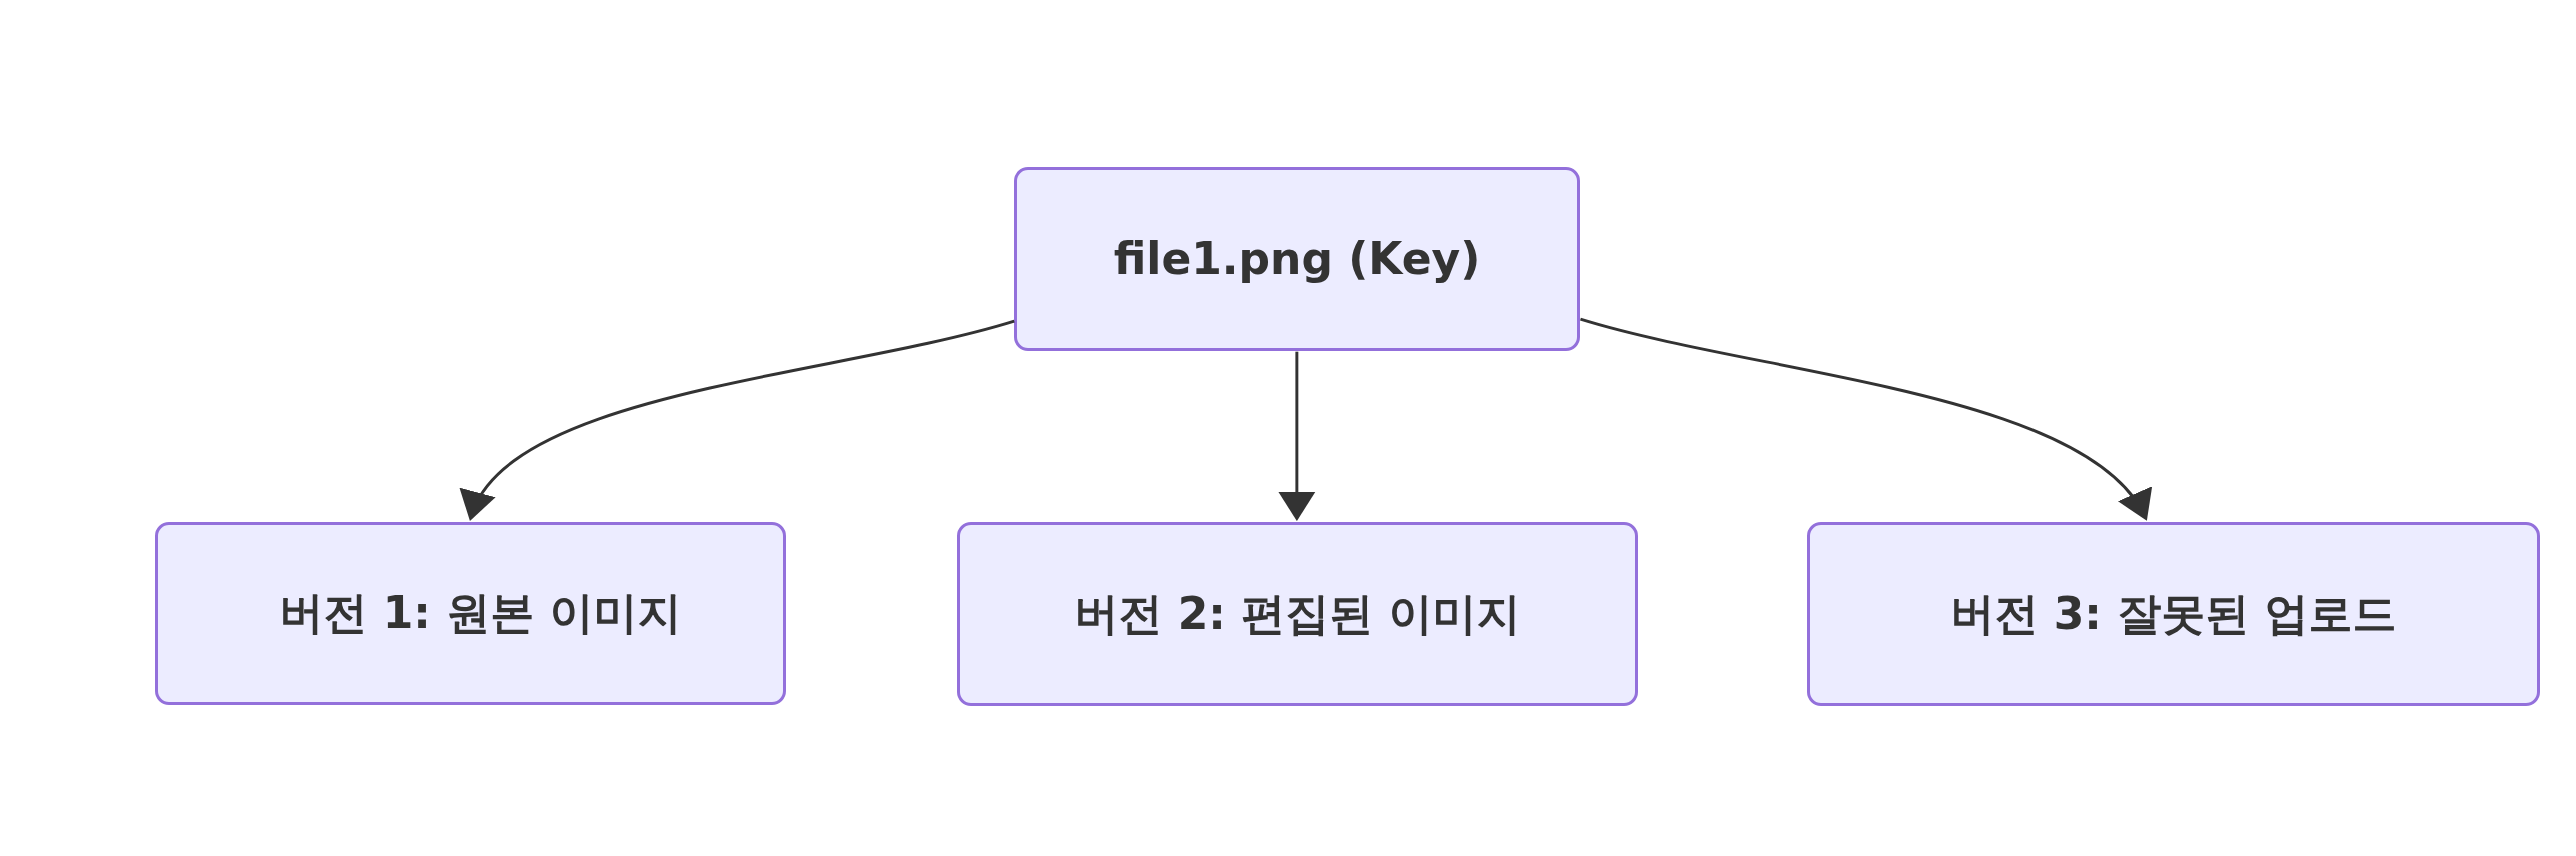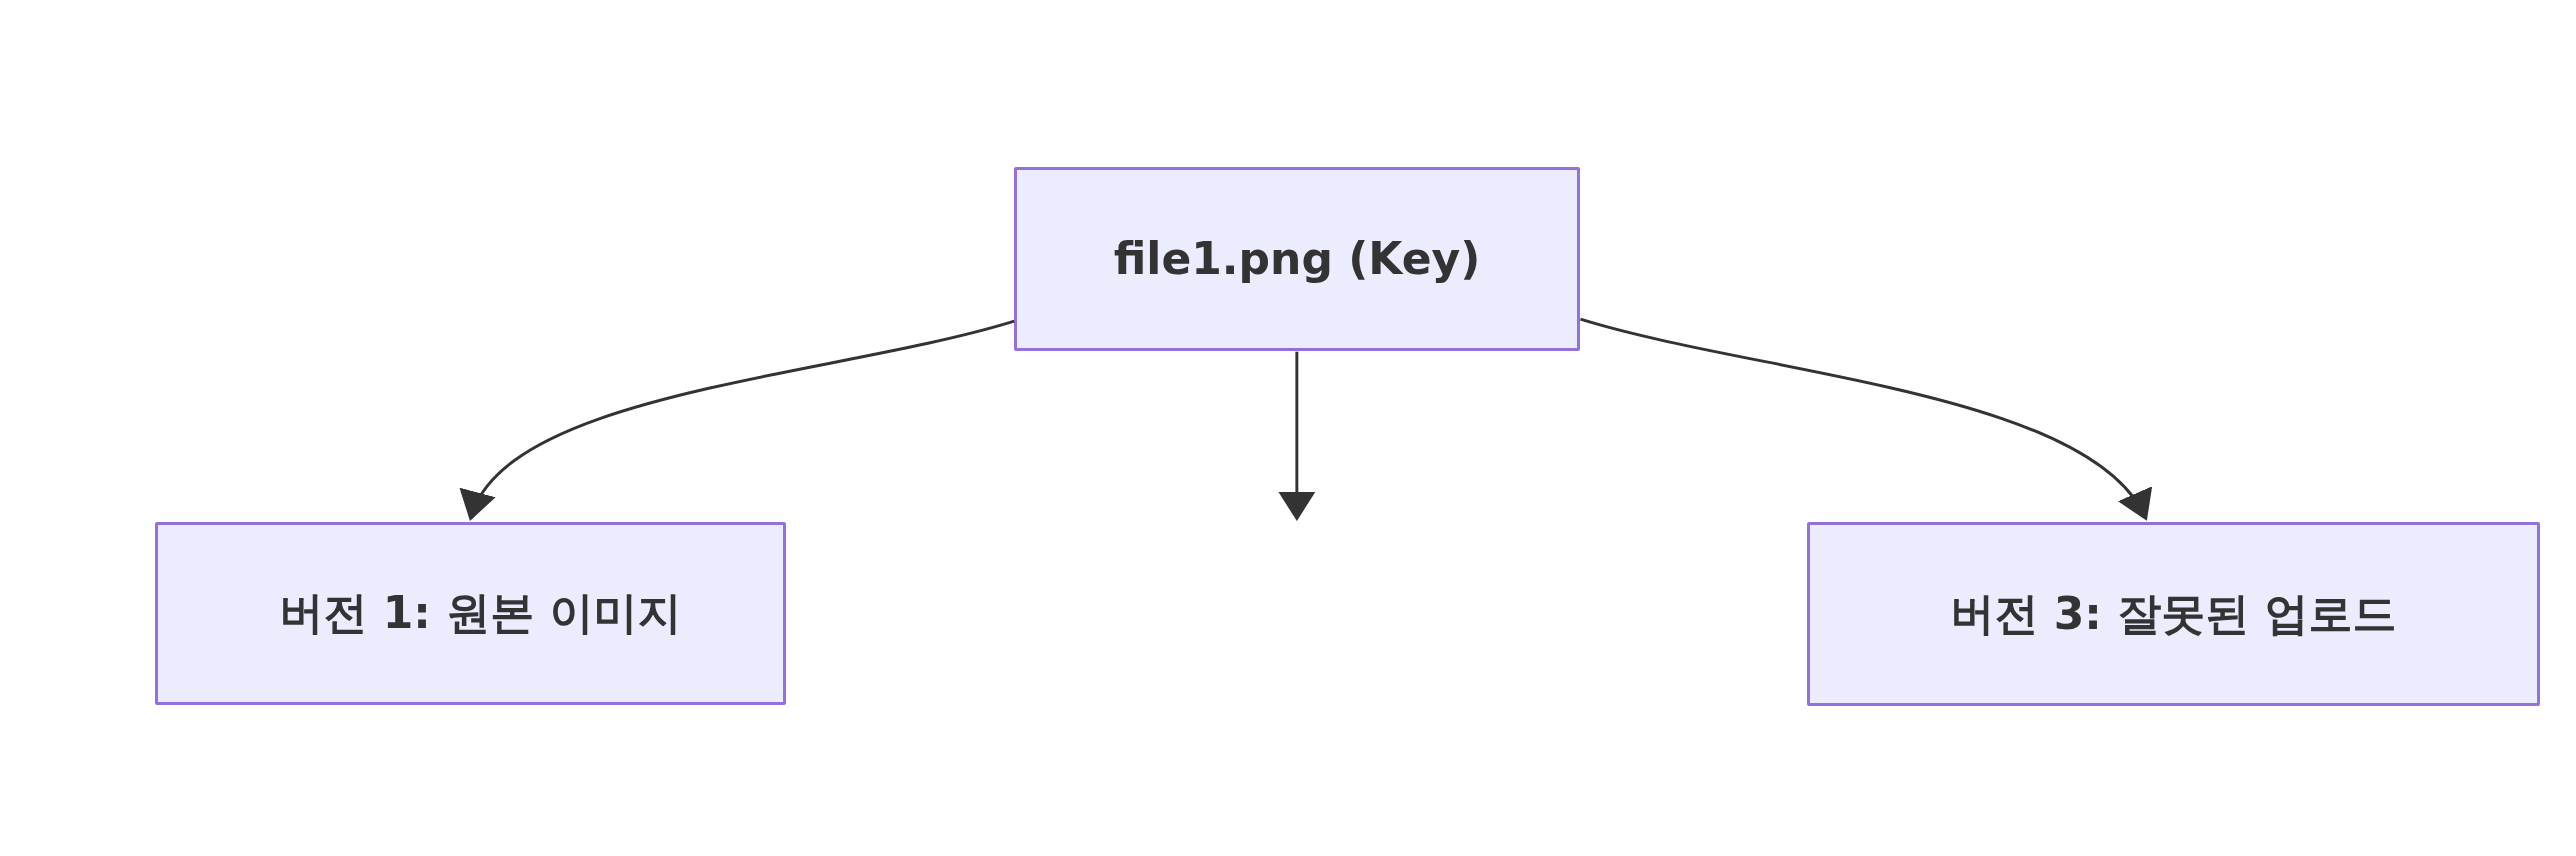--- a/index.html
+++ b/index.html
@@ -23,21 +23,21 @@
     height: 857px;
     z-index: 2;
     pointer-events: none;
   }
   .node {
     position: absolute;
     z-index: 1;
     box-sizing: border-box;
     background: #ECECFF;
     border: 3px solid #9370DB;
-    border-radius: 2px;
+    border-radius: 14px;
     display: flex;
     align-items: center;
     justify-content: center;
     text-align: right;
     color: #333333;
     font-size: 44px;
     font-weight: 700;
     line-height: 1.2;
     white-space: nowrap;
   }
@@ -68,19 +68,22 @@
   </svg>
 
   <div class="node node-root">
     <span>file1.png (Key)</span>
   </div>
 
   <div class="node node-v1">
     <span>버전 1: 원본 이미지</span>
   </div>
 
+  <div class="node node-v2">
+    <span>버전 2: 편집된 이미지</span>
+  </div>
 
   <div class="node node-v3">
     <span>버전 3: 잘못된 업로드</span>
   </div>
 
 </div>
 
 
 </body></html>

